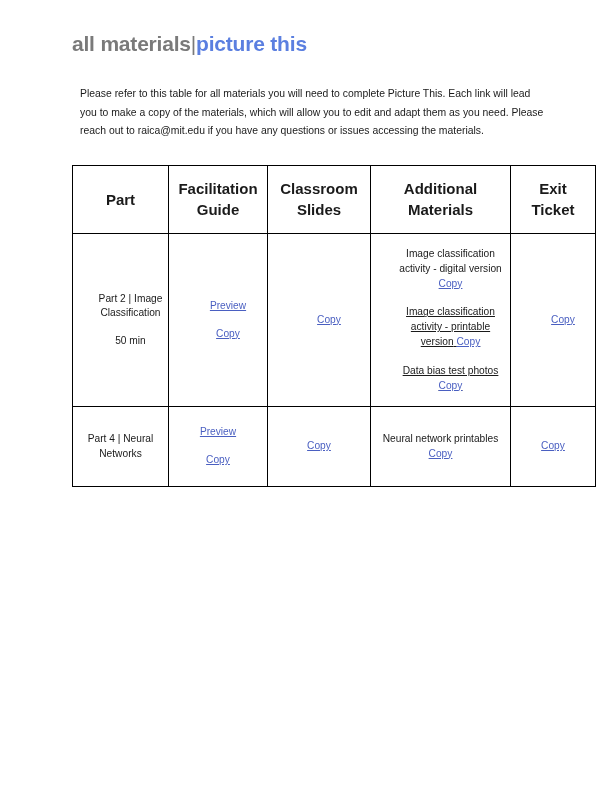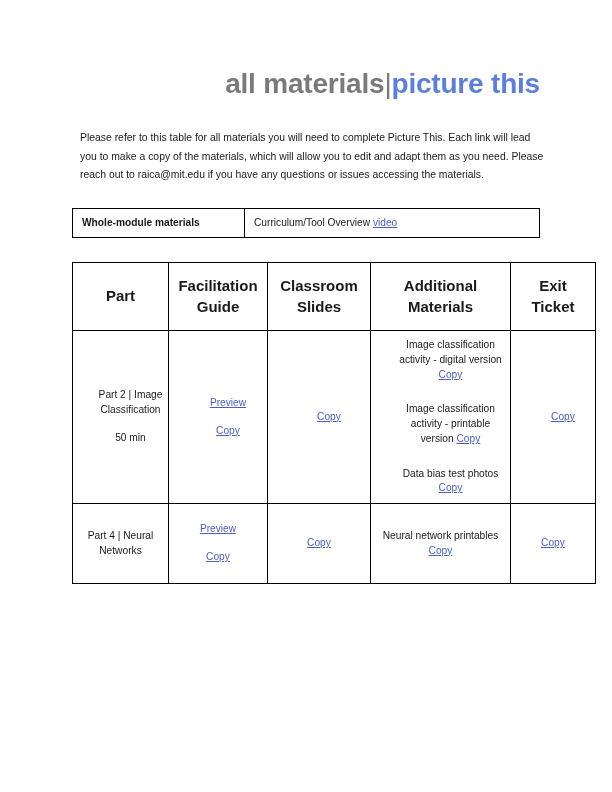--- a/index.html
+++ b/index.html
@@ -20,28 +20,27 @@
     width: 612px;
     height: 792px;
     background: #ffffff;
     box-sizing: border-box;
     padding: 0 72px;
   }
 
   
   .doc-title {
     margin: 0;
-    padding-top: 68px;
-    font-size: 28px;
+    padding-top: 32px;
+    font-size: 21px;
     font-weight: 600;
     letter-spacing: -0.2px;
     line-height: 1.15;
     color: #7a7a7a;
     white-space: nowrap;
-    text-align: right;
   }
   .doc-title .accent {
     color: #5b7fe0;
   }
   .doc-title .bar {
     color: #7a7a7a;
     font-weight: 500;
   }
 
   
@@ -131,46 +130,39 @@
     display: block;
   }
   .stack-link + .stack-link {
     margin-top: 13px;
   }
 
   .mat-item {
     display: block;
   }
   .mat-item + .mat-item {
-    margin-top: 20px;
+    margin-top: 14px;
+    text-decoration: underline;
   }
 
   .exit-makecopy {
     display: inline;
   }
 </style>
 </head>
 <body>
 
 <div class="page">
 
   <h1 class="doc-title">
     <span>all materials</span><span class="bar">|</span><span class="accent">picture this</span>
   </h1>
 
   <p class="intro">Please refer to this table for all materials you will need to complete Picture This. Each link will lead you to make a copy of the materials, which will allow you to edit and adapt them as you need. Please reach out to raica@mit.edu if you have any questions or issues accessing the materials.</p>
 
-  <table class="module-table">
-    <tbody>
-      <tr>
-        <td class="label-cell">Whole-module materials</td>
-        <td><span>Curriculum/Tool Overview</span> <a class="lnk">video</a></td>
-      </tr>
-    </tbody>
-  </table>
 
   <table class="materials-table">
     <thead>
       <tr>
         <th class="col-part">Part</th>
         <th class="col-facguide">Facilitation Guide</th>
         <th class="col-slides">Classroom Slides</th>
         <th class="col-additional">Additional Materials</th>
         <th class="col-exit">Exit Ticket</th>
       </tr>

